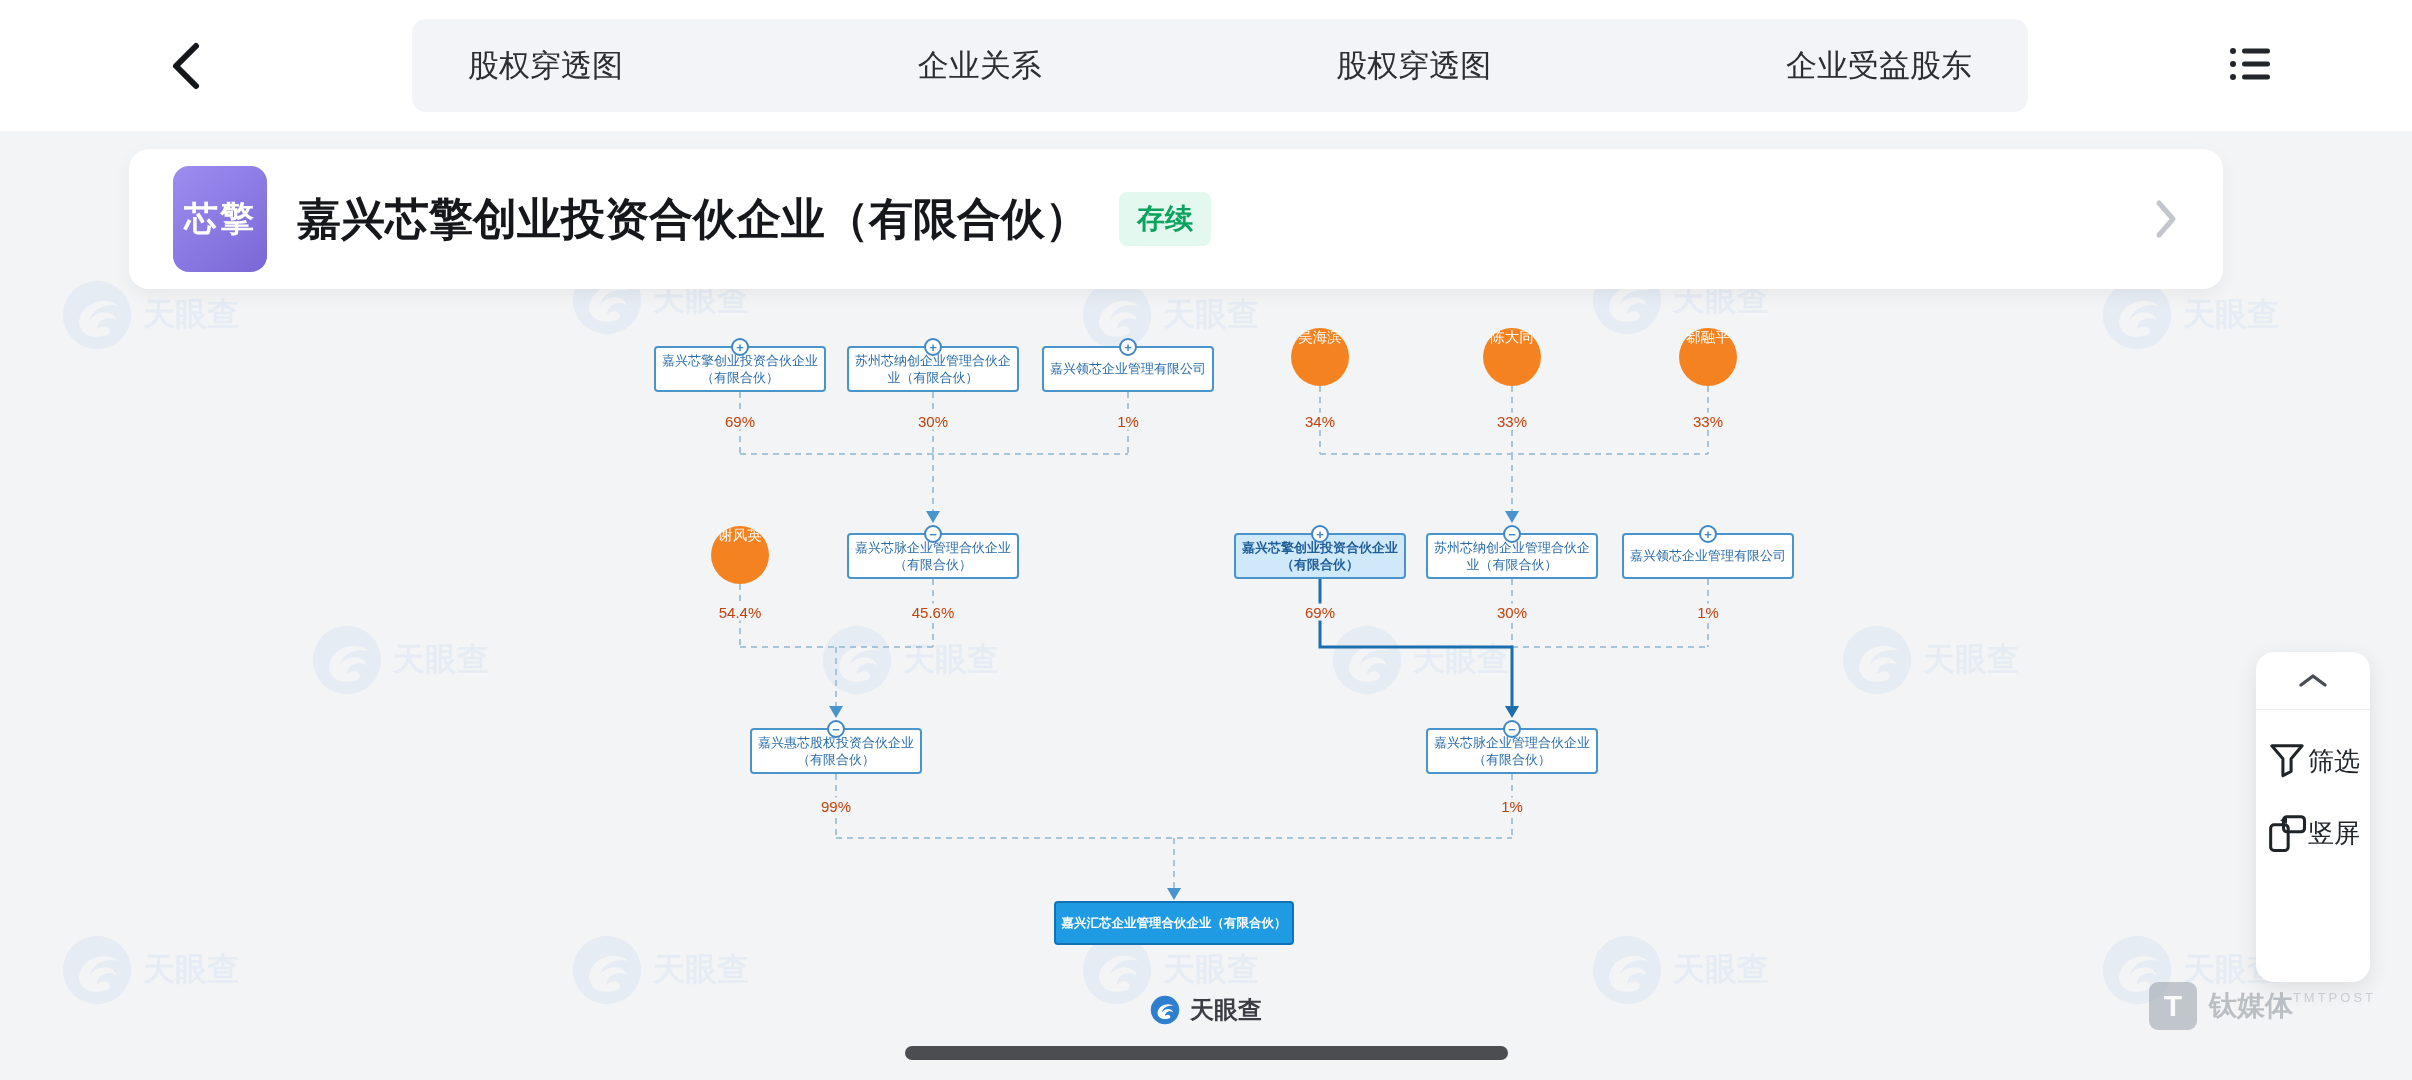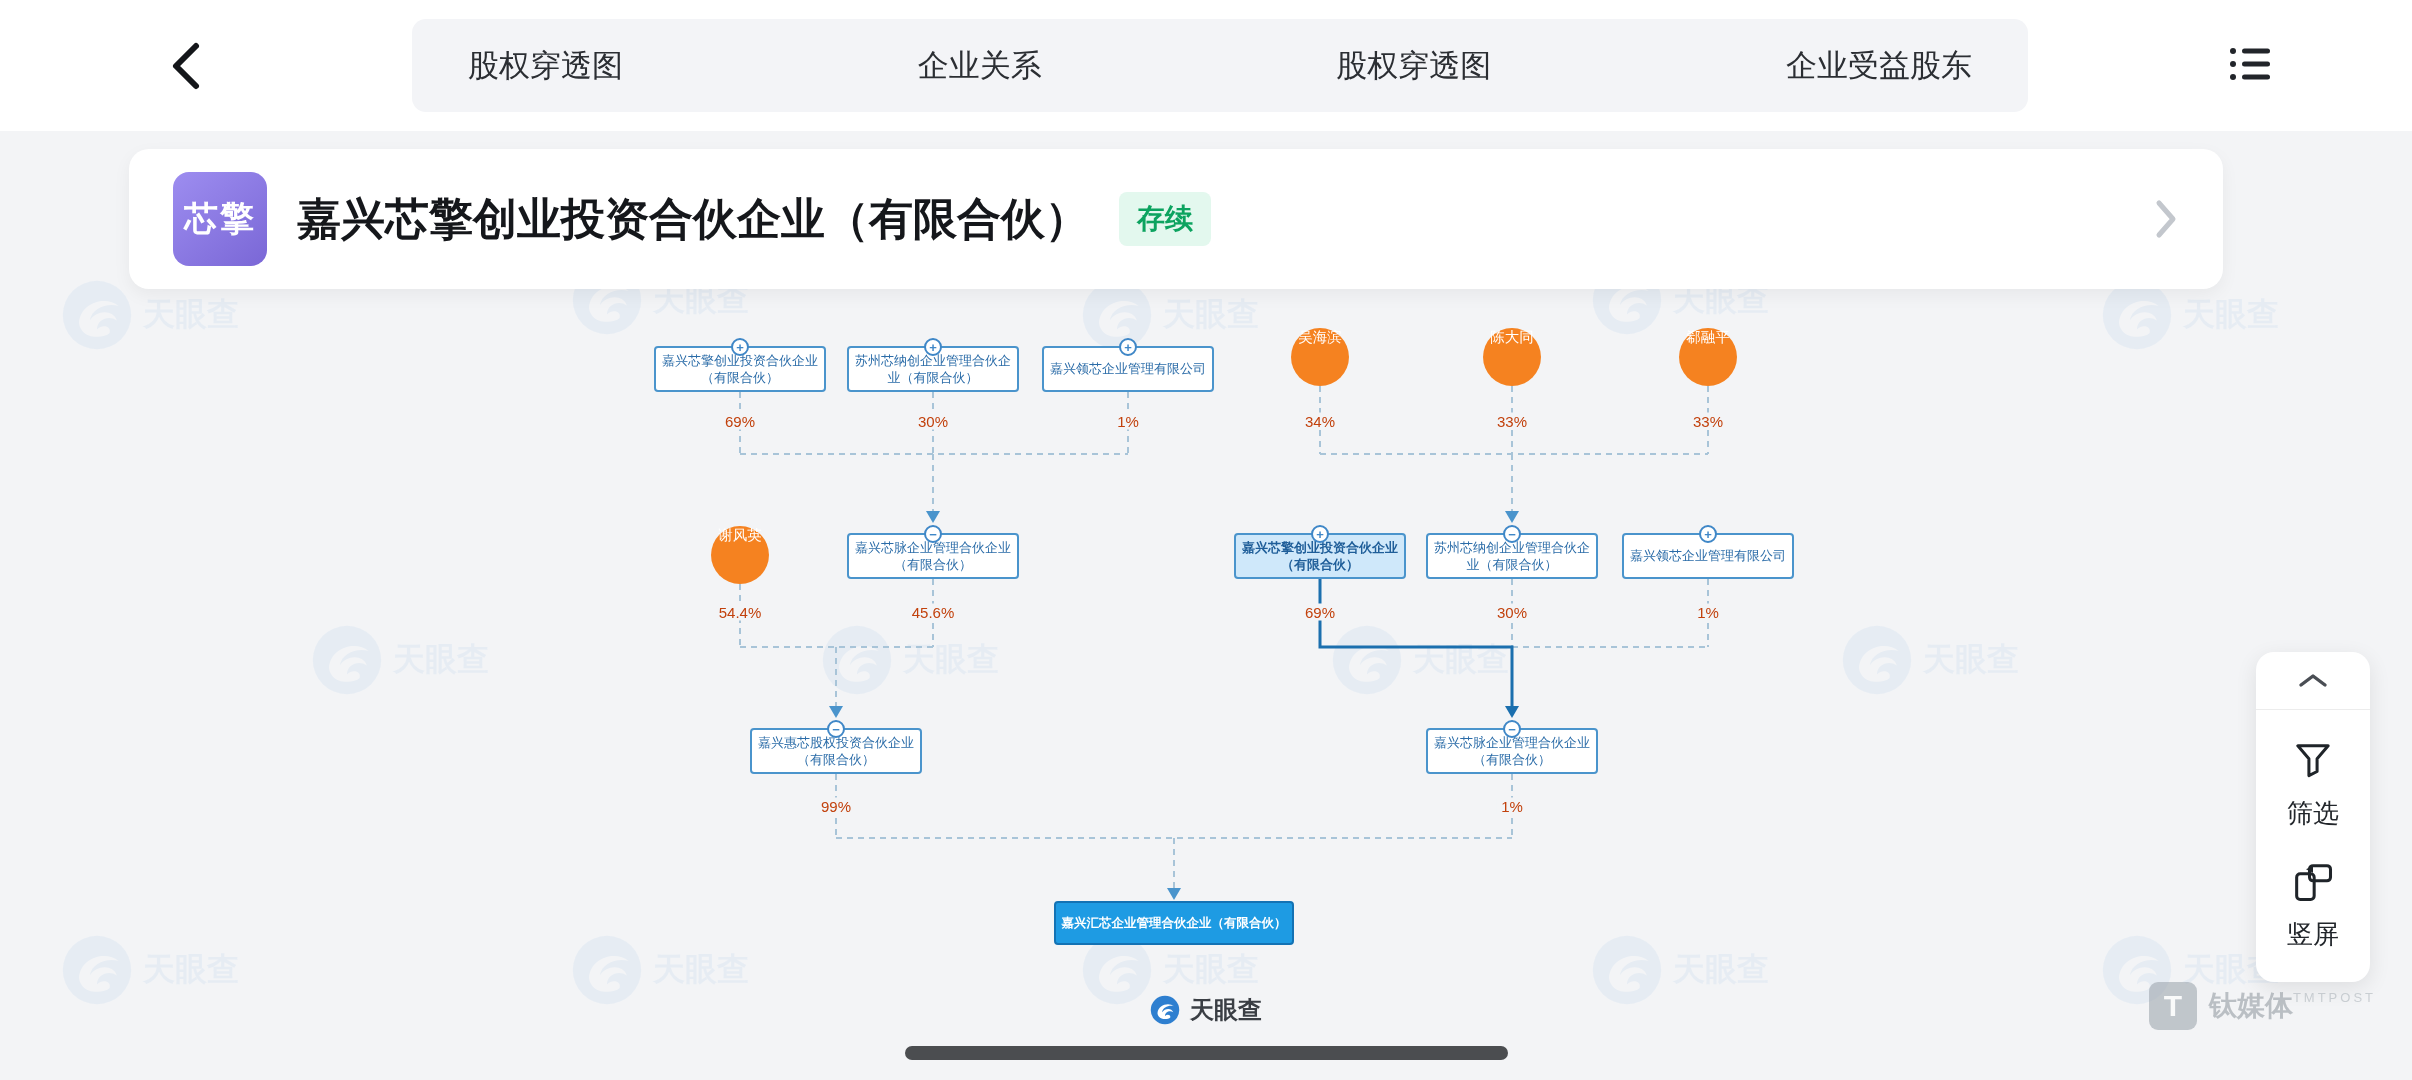--- a/index.html
+++ b/index.html
@@ -17,21 +17,21 @@
   .back { position:absolute; left:162px; top:38px; cursor:pointer; }
   .menu { position:absolute; right:138px; top:44px; cursor:pointer; }
   .tabs { position:absolute; left:412px; top:19px; width:1616px; height:93px; background:#f3f4f7; border-radius:14px;
           display:flex; align-items:center; justify-content:space-between; padding:0 44px; }
   .tab { font-size:31px; color:#2b2e33; white-space:nowrap; padding:0 12px; height:78px; display:flex; align-items:center; cursor:pointer; }
   .tab.active { background:#fff; border-radius:12px; font-weight:700; color:#101217; padding:0 32px; box-shadow:0 1px 5px rgba(0,0,0,.05); }
 
   
   .company-card { position:absolute; left:129px; top:149px; width:2094px; height:140px; background:#fff; border-radius:20px;
                   box-shadow:0 6px 18px rgba(0,0,0,.05); display:flex; align-items:center; padding:0 44px; z-index:5; cursor:pointer; }
-  .logo { flex:0 0 auto; width:94px; height:94px; border-radius:16px; background:linear-gradient(140deg,#9d8df0,#7a67d6);
+  .logo { flex:0 0 auto; width:94px; height:106px; border-radius:16px; background:linear-gradient(140deg,#9d8df0,#7a67d6);
           color:#fff; font-size:34px; font-weight:700; display:flex; align-items:center; justify-content:center; letter-spacing:2px; }
   .company-name { font-size:44px; font-weight:700; color:#15171b; margin:0 0 0 30px; white-space:nowrap; }
   .status { margin-left:30px; background:#e3f8ee; color:#0ca35f; font-size:28px; font-weight:600; padding:8px 18px; border-radius:8px; }
   .card-chev { margin-left:auto; display:flex; align-items:center; }
 
   
   .stage { position:absolute; inset:0; z-index:2; }
   .wires { position:absolute; left:0; top:0; }
   .node { position:absolute; width:172px; height:46px; background:#fff; border:2px solid #4a94cc; border-radius:4px;
           color:#2b6ca8; font-size:13px; line-height:1.32; display:flex; align-items:center; justify-content:center;
@@ -44,21 +44,21 @@
              background:#fff; border:2px solid #3f87c7; color:#3f87c7; font-size:13px; line-height:13px; font-weight:700;
              display:flex; align-items:center; justify-content:center; cursor:pointer; z-index:3; }
   .pct { position:absolute; transform:translate(-50%,-50%); color:#c2410c; font-size:15px; font-weight:500;
          background:#f3f4f6; padding:0 5px; z-index:2; white-space:nowrap; }
 
   
   .side-panel { position:absolute; left:2256px; top:652px; width:114px; height:330px; background:#fff; border-radius:18px;
                 box-shadow:0 6px 22px rgba(0,0,0,.09); z-index:7; display:flex; flex-direction:column; align-items:center; }
   .panel-collapse { width:100%; height:58px; display:flex; align-items:center; justify-content:center;
                     border-bottom:1px solid #ececec; cursor:pointer; }
-  .panel-item { margin-top:30px; display:flex; flex-direction:column; align-items:center; gap:14px; cursor:pointer; }
+  .panel-item { margin-top:30px; display:flex; flex-direction:row; align-items:center; gap:0; cursor:pointer; }
   .panel-label { font-size:26px; color:#22262b; }
 
   
   .footer { position:absolute; left:0; right:0; top:994px; display:flex; align-items:center; justify-content:center; gap:10px; z-index:3; }
   .f-logo svg { width:30px; height:30px; display:block; }
   .f-brand { font-size:24px; font-weight:700; color:#3a3e44; }
   .f-text { font-size:22px; color:#999da4; }
 
   
   .tmt { position:absolute; right:36px; top:982px; display:flex; gap:12px; align-items:center; opacity:.55; z-index:7; }

